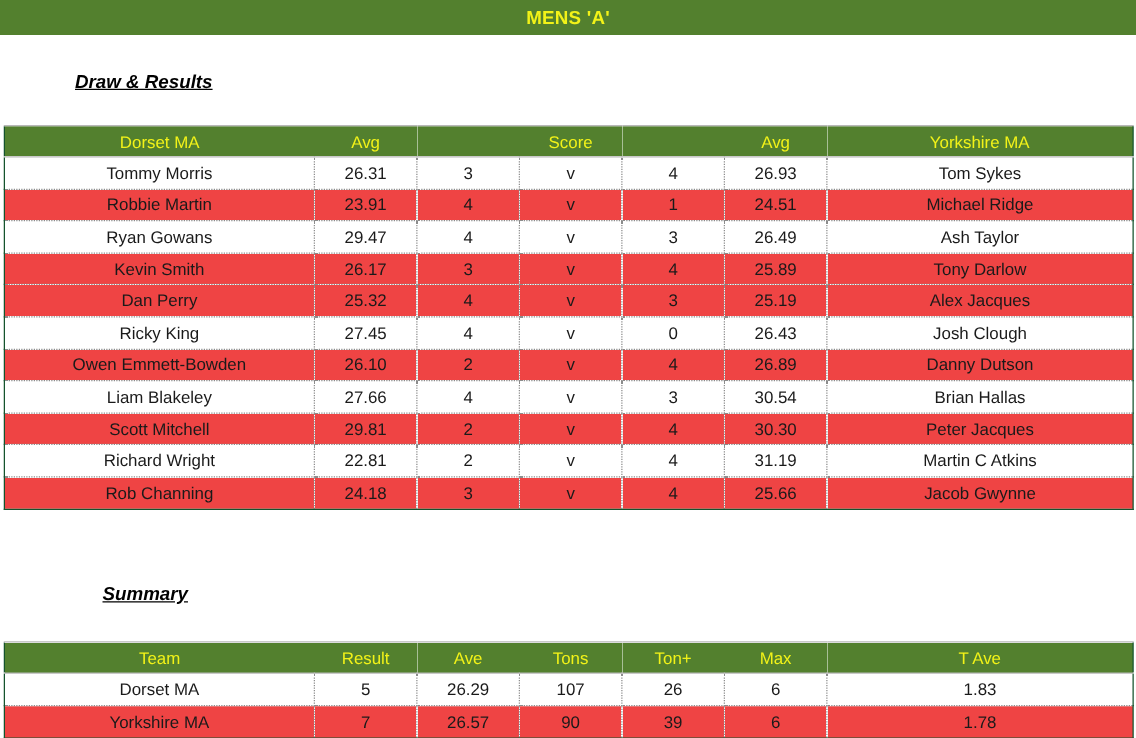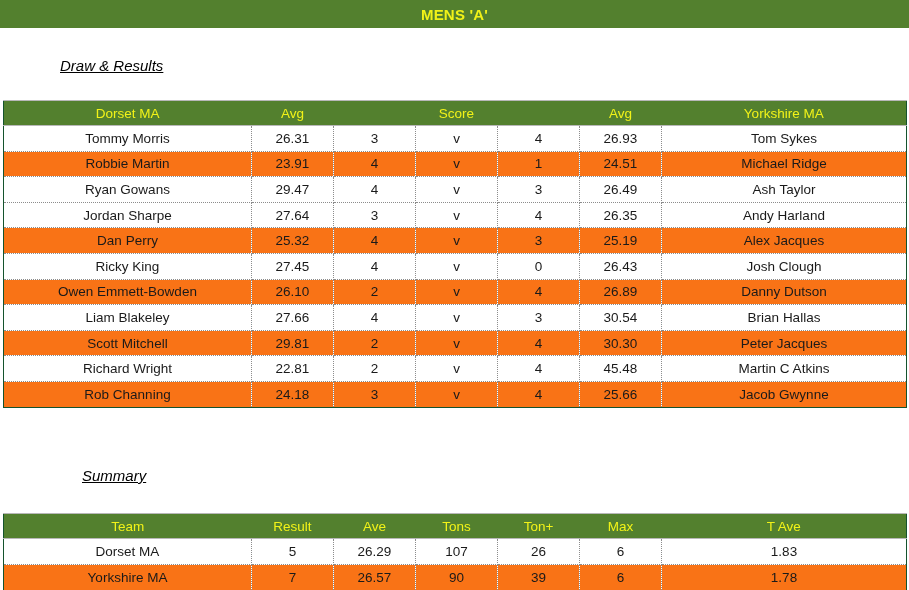--- a/index.html
+++ b/index.html
@@ -29,21 +29,21 @@
     display: flex;
     align-items: center;
     justify-content: center;
     letter-spacing: 0.2px;
   }
 
   
   .section-heading {
     position: absolute;
     font-size: 15px;
-    font-weight: normal;
+    font-weight: bold;
     font-style: italic;
     text-decoration: underline;
     color: #000000;
     white-space: nowrap;
   }
   #heading-draw { left: 60px; top: 57px; }
   #heading-summary { left: 82px; top: 467px; text-align: center; }
 
   
   .sheet-table {
@@ -80,21 +80,21 @@
     border-bottom: 1px dotted #8c8c8c;
   }
   .sheet-table tbody td.no-vline {
     border-right: none;
   }
   .sheet-table tbody tr:last-child td {
     border-bottom: none;
     text-align: center;
   }
   .sheet-table tbody tr.alt td {
-    background: #f97316;
+    background: #ef4444;
   }
 
   
   #draw-table {
     left: 3px;
     top: 100px;
     width: 903px;
   }
   #draw-table tbody tr { height: 25.6px; }
 
@@ -157,28 +157,28 @@
       </tr>
       <tr>
         <td>Ryan Gowans</td>
         <td>29.47</td>
         <td>4</td>
         <td>v</td>
         <td>3</td>
         <td>26.49</td>
         <td class="no-vline">Ash Taylor</td>
       </tr>
-      <tr>
-        <td>Jordan Sharpe</td>
-        <td>27.64</td>
-        <td>3</td>
-        <td>v</td>
-        <td>4</td>
-        <td>26.35</td>
-        <td class="no-vline">Andy Harland</td>
+      <tr class="alt">
+        <td>Kevin Smith</td>
+        <td>26.17</td>
+        <td>3</td>
+        <td>v</td>
+        <td>4</td>
+        <td>25.89</td>
+        <td class="no-vline">Tony Darlow</td>
       </tr>
       <tr class="alt">
         <td>Dan Perry</td>
         <td>25.32</td>
         <td>4</td>
         <td>v</td>
         <td>3</td>
         <td>25.19</td>
         <td class="no-vline">Alex Jacques</td>
       </tr>
@@ -217,21 +217,21 @@
         <td>4</td>
         <td>30.30</td>
         <td class="no-vline">Peter Jacques</td>
       </tr>
       <tr>
         <td>Richard Wright</td>
         <td>22.81</td>
         <td>2</td>
         <td>v</td>
         <td>4</td>
-        <td>45.48</td>
+        <td>31.19</td>
         <td class="no-vline">Martin C Atkins</td>
       </tr>
       <tr class="alt">
         <td>Rob Channing</td>
         <td>24.18</td>
         <td>3</td>
         <td>v</td>
         <td>4</td>
         <td>25.66</td>
         <td class="no-vline">Jacob Gwynne</td>

